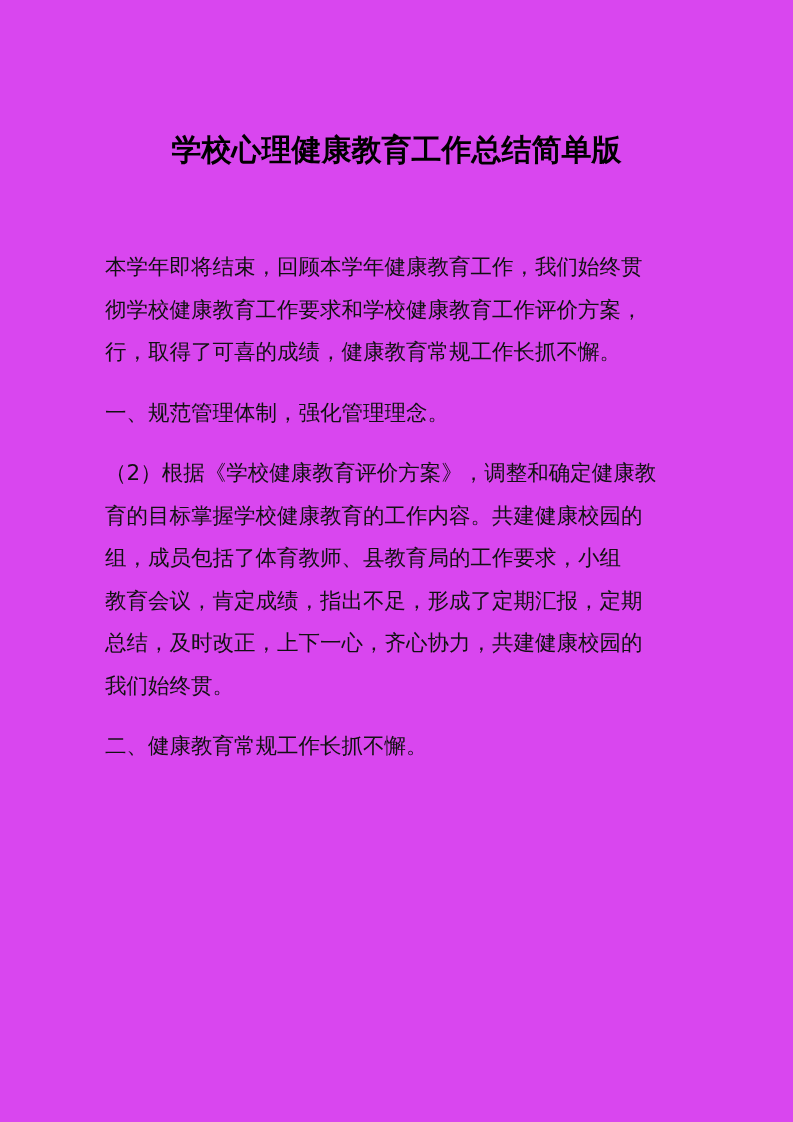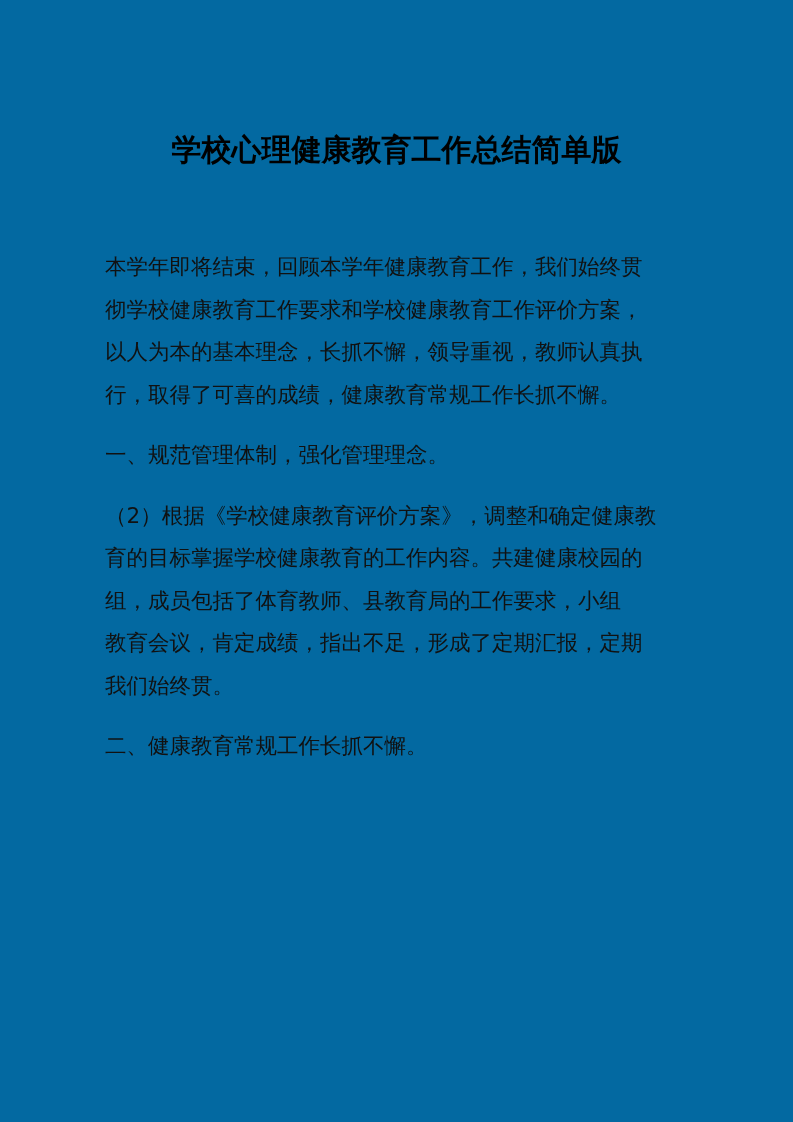--- a/index.html
+++ b/index.html
@@ -13,21 +13,21 @@
     position: relative;
     overflow: hidden;
     font-family: "DejaVu Sans", "Liberation Sans", sans-serif;
     color: #111111;
   }
   .page {
     position: absolute;
     left: 0; top: 0;
     width: 793px;
     height: 1122px;
-    background: #0369a1;
+    background: #d946ef;
   }
   .title {
     position: absolute;
     top: 128px;
     left: 0;
     width: 793px;
     text-align: center;
     font-size: 30px;
     font-weight: bold;
     line-height: 44px;
@@ -55,33 +55,33 @@
 </head>
 <body>
 
 <div class="page">
   <h1 class="title">学校心理健康教育工作总结简单版</h1>
 
   <div class="body">
     <div class="para">
       <span class="line">本学年即将结束，回顾本学年健康教育工作，我们始终贯</span>
       <span class="line">彻学校健康教育工作要求和学校健康教育工作评价方案，</span>
-      <span class="line">以人为本的基本理念，长抓不懈，领导重视，教师认真执</span>
       <span class="line">行，取得了可喜的成绩，健康教育常规工作长抓不懈。</span>
     </div>
 
     <div class="para">
       <span class="line">一、规范管理体制，强化管理理念。</span>
     </div>
 
     <div class="para">
       <span class="line">（2）根据《学校健康教育评价方案》，调整和确定健康教</span>
       <span class="line">育的目标掌握学校健康教育的工作内容。共建健康校园的</span>
       <span class="line">组，成员包括了体育教师、县教育局的工作要求，小组</span>
       <span class="line">教育会议，肯定成绩，指出不足，形成了定期汇报，定期</span>
+      <span class="line">总结，及时改正，上下一心，齐心协力，共建健康校园的</span>
       <span class="line">我们始终贯。</span>
     </div>
 
     <div class="para">
       <span class="line">二、健康教育常规工作长抓不懈。</span>
     </div>
   </div>
 </div>
 
 </body></html>

